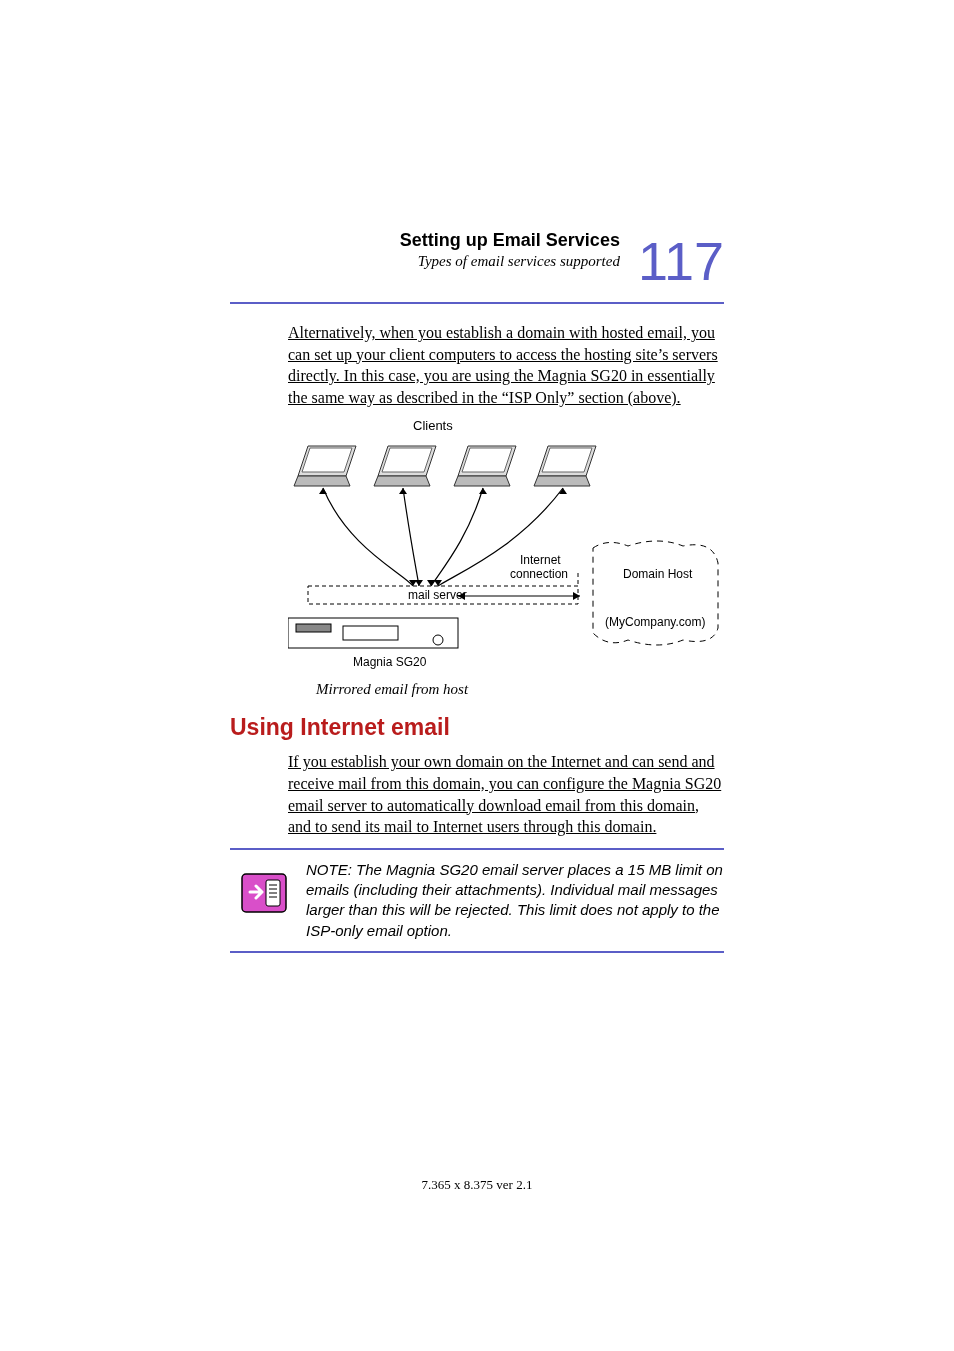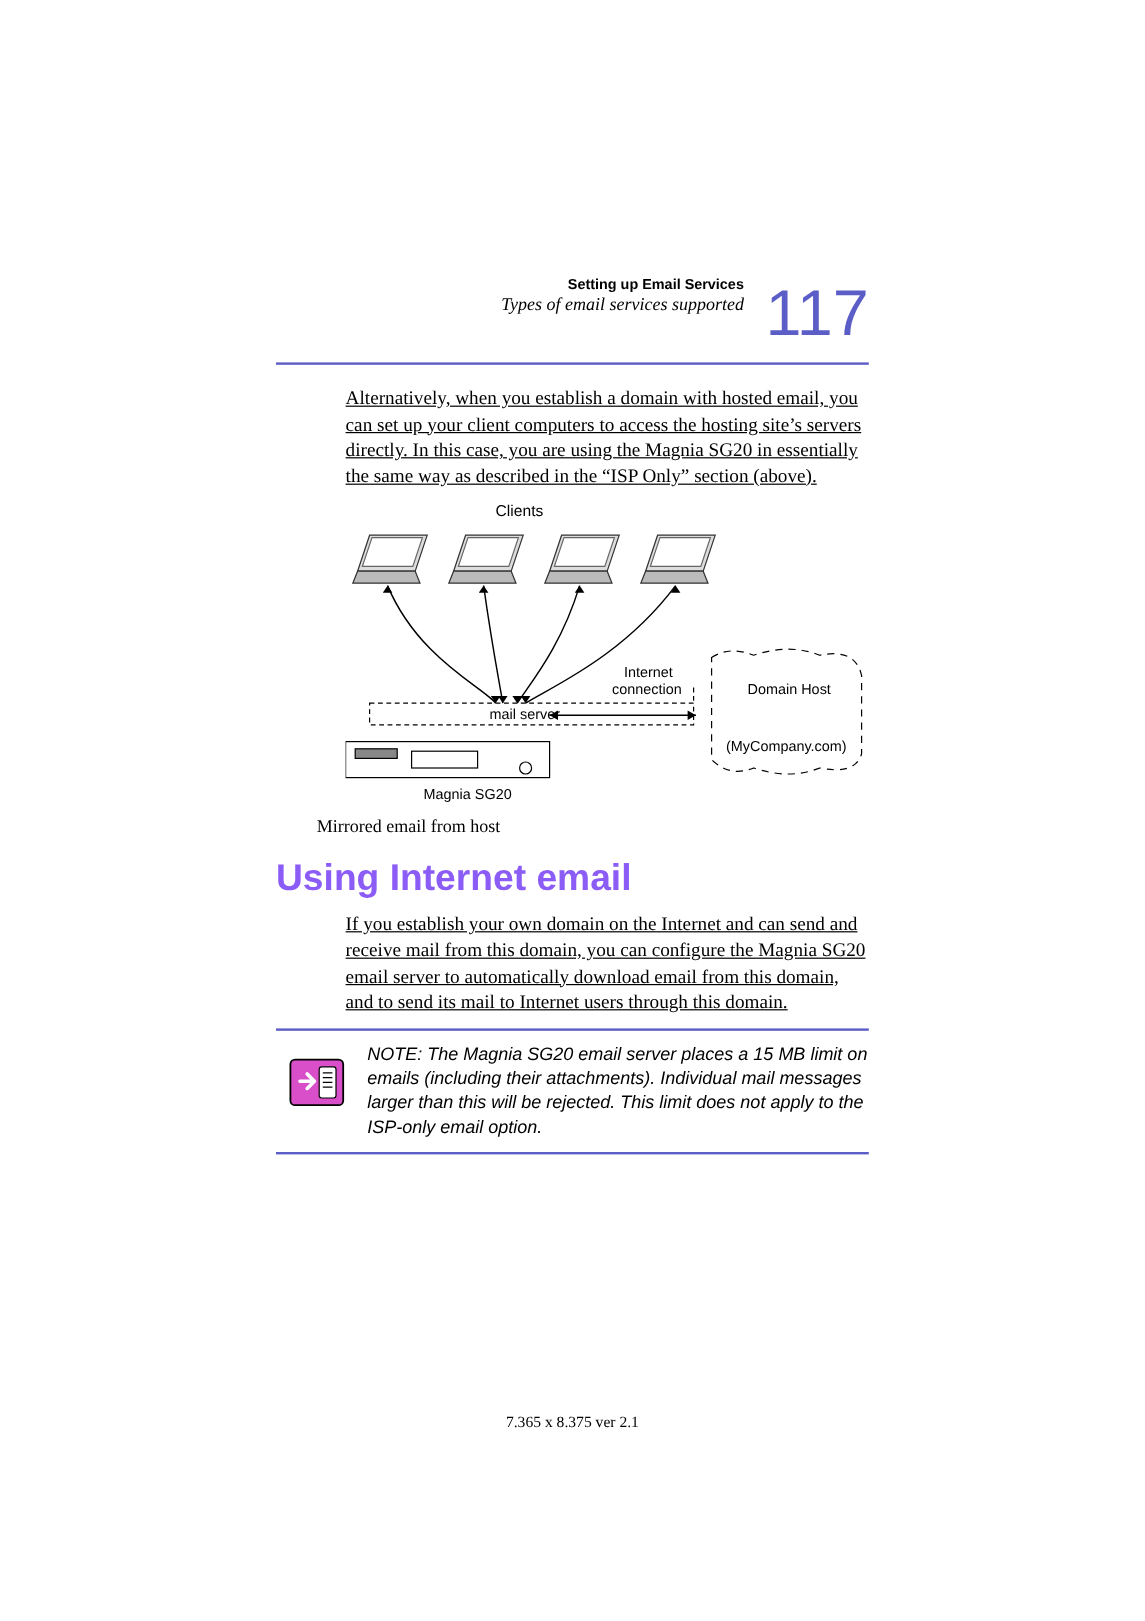--- a/index.html
+++ b/index.html
@@ -11,21 +11,21 @@
     height: 1351px;
     position: relative;
   }
   .page {
     padding: 230px 230px 0 230px;
     position: relative;
   }
   .header-title {
     font-family: Arial, Helvetica, sans-serif;
     font-weight: bold;
-    font-size: 12px;
+    font-size: 18px;
     color: #000;
   }
   .header-sub {
     font-style: italic;
     font-size: 15px;
     color: #000;
     margin-top: 2px;
   }
   .page-number {
     position: absolute;
@@ -61,33 +61,34 @@
   }
   .figure {
     margin-left: 58px;
     margin-top: 8px;
     margin-bottom: 8px;
   }
   .figure svg {
     display: block;
   }
   .caption {
+    font-style: italic;
     font-size: 15px;
-    margin-left: 34px;
+    margin-left: 86px;
     margin-top: 6px;
     margin-bottom: 16px;
   }
   .link-text {
     color: #1a3fd6;
   }
   .section-heading {
     font-family: Arial, Helvetica, sans-serif;
     font-weight: bold;
-    font-size: 31px;
-    color: #8b5cf6;
+    font-size: 23px;
+    color: #b91c1c;
     margin: 16px 0 10px 0;
   }
   .note-block {
     display: flex;
     align-items: flex-start;
     gap: 18px;
     margin-top: 10px;
     margin-left: 10px;
   }
   .note-icon {

